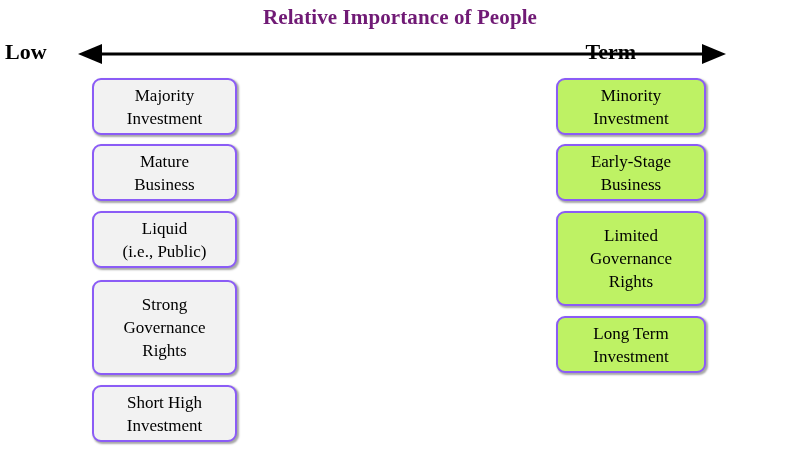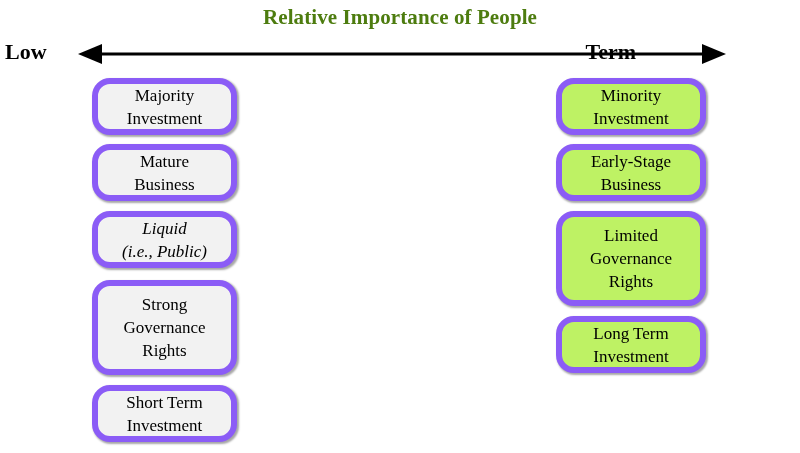--- a/index.html
+++ b/index.html
@@ -24,21 +24,21 @@
   
   .title {
     position: absolute;
     left: 0;
     top: 5px;
     width: 800px;
     text-align: center;
     font-size: 21px;
     font-weight: bold;
     letter-spacing: 0.1px;
-    color: #4d7c0f;
+    color: #701a75;
     white-space: nowrap;
   }
 
   
   .axis-row {
     position: absolute;
     left: 0;
     top: 38px;
     width: 641px;
     height: 32px;
@@ -67,43 +67,43 @@
   .col {
     position: absolute;
     top: 78px;
   }
   .col-left  { left: 92px;  width: 145px; }
   .col-right { left: 556px; width: 150px; }
 
   .node {
     box-sizing: border-box;
     width: 100%;
-    border: 6px solid #8b5cf6;
-    border-radius: 18px;
+    border: 2px solid #8b5cf6;
+    border-radius: 9px;
     display: flex;
     align-items: center;
     justify-content: center;
     text-align: center;
     font-size: 17px;
     line-height: 23px;
     color: #000000;
     box-shadow: 1.5px 1.5px 2px rgba(0,0,0,0.35);
     padding: 2px 4px;
     white-space: pre-line;
   }
   .node.gray { background: #f2f2f2; }
   .node.blue { background: #bef264; }
 
   
   .row-h-2 { height: 57px; }
   .row-h-3 { height: 95px; }
 
   .gap-1 { margin-bottom: 9px; }   
   .gap-2 { margin-bottom: 10px; }  
-  .gap-3 { margin-bottom: 12px; font-style: italic; }  
+  .gap-3 { margin-bottom: 12px; }  
   .gap-4 { margin-bottom: 10px; text-align: center; }  
 </style>
 </head>
 <body>
 
 <div class="canvas">
 
   <div class="title">Relative Importance of People</div>
 
   <div class="axis-row">
@@ -122,21 +122,21 @@
   <div class="col col-left">
     <div class="node gray row-h-2 gap-1">Majority
 Investment</div>
     <div class="node gray row-h-2 gap-2">Mature
 Business</div>
     <div class="node gray row-h-2 gap-3">Liquid
 (i.e., Public)</div>
     <div class="node gray row-h-3 gap-4">Strong
 Governance
 Rights</div>
-    <div class="node gray row-h-2">Short Term
+    <div class="node gray row-h-2">Short High
 Investment</div>
   </div>
 
   <div class="col col-right">
     <div class="node blue row-h-2 gap-1">Minority
 Investment</div>
     <div class="node blue row-h-2 gap-2">Early-Stage
 Business</div>
     <div class="node blue row-h-3 gap-4">Limited
 Governance

